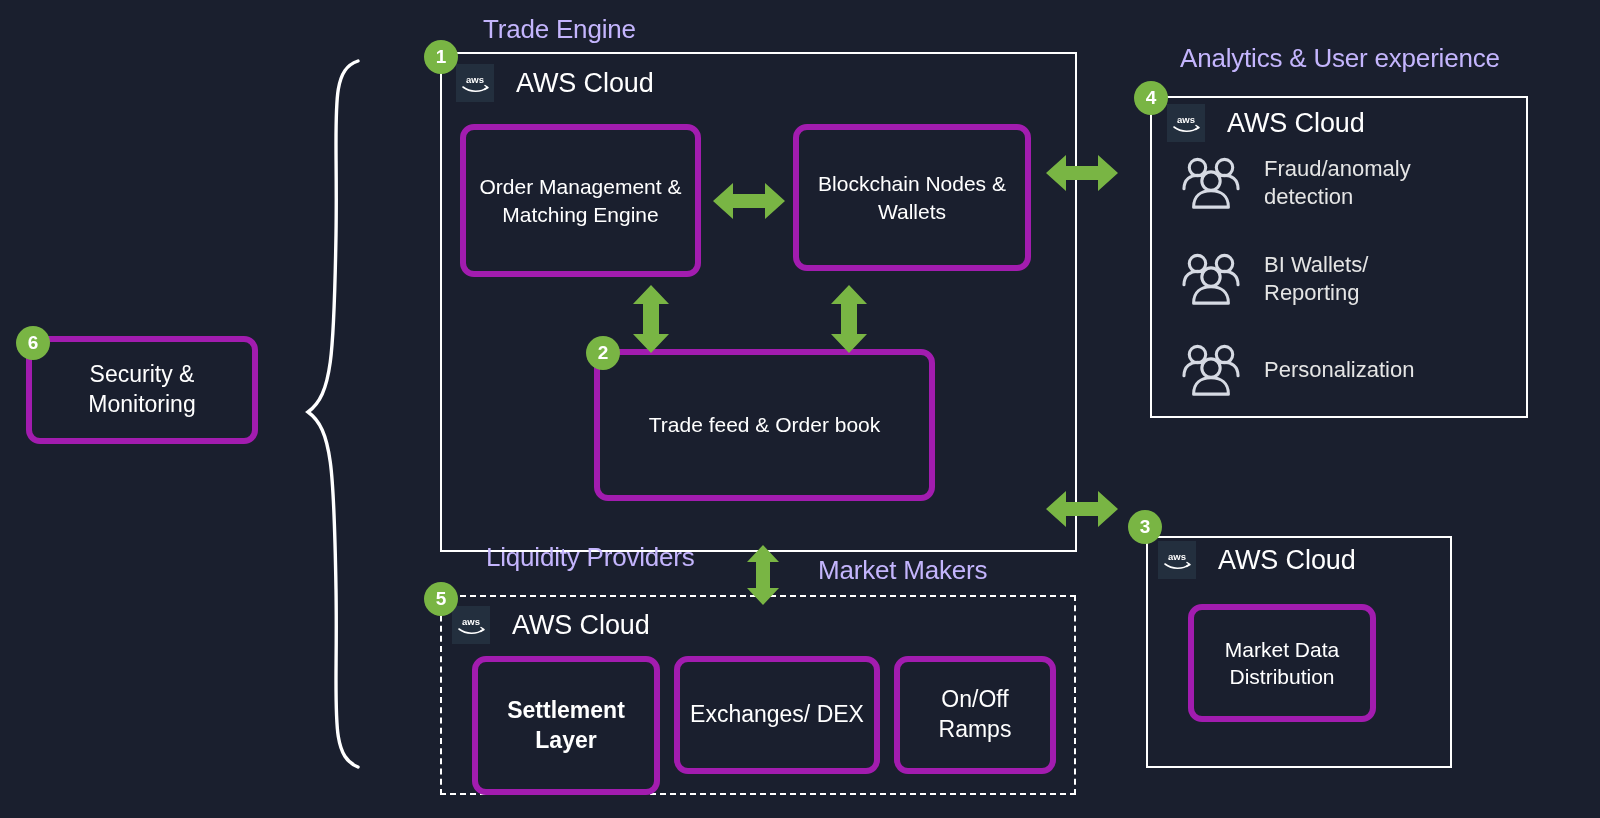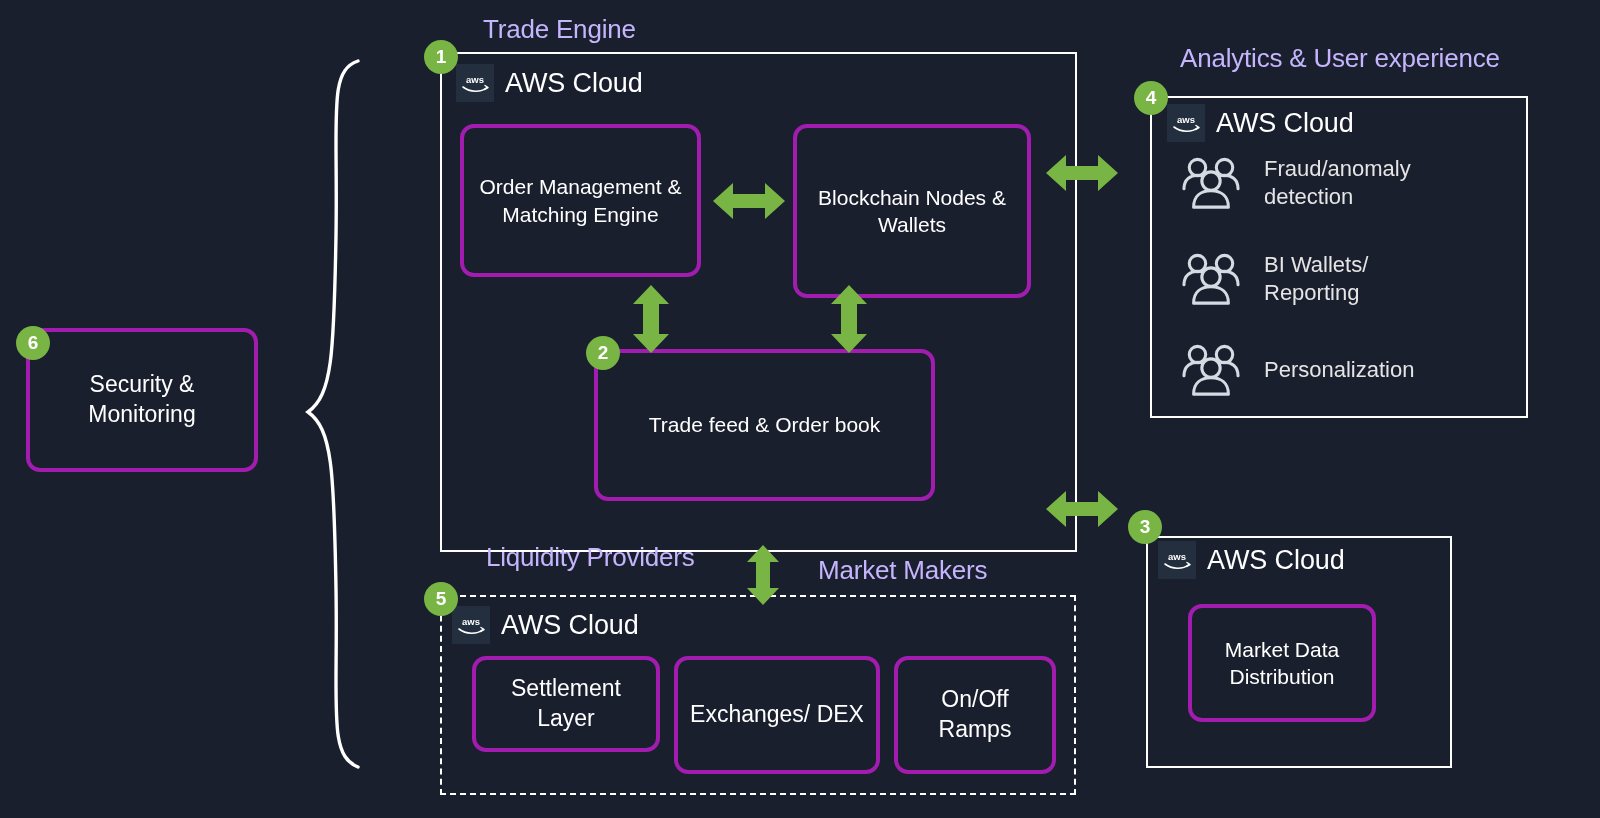--- a/index.html
+++ b/index.html
@@ -36,21 +36,21 @@
   .group-box.dashed {
     border-style: dashed;
     border-width: 2px;
   }
 
   
   .aws-label {
     position: absolute;
     display: flex;
     align-items: center;
-    gap: 11px;
+    gap: 22px;
   }
   .aws-mark {
     width: 38px;
     height: 38px;
     background: #232f3e;
     display: flex;
     align-items: center;
     justify-content: center;
     flex: none;
   }
@@ -58,21 +58,21 @@
   .aws-text {
     color: #ffffff;
     font-size: 27px;
     white-space: nowrap;
     letter-spacing: -0.1px;
   }
 
   
   .rbox {
     position: absolute;
-    border: 4px solid #a21caf;
+    border: 6px solid #a21caf;
     border-radius: 14px;
     box-sizing: border-box;
     display: flex;
     align-items: center;
     justify-content: center;
     text-align: center;
     color: #ffffff;
     line-height: 1.3;
     padding: 6px 10px;
   }
@@ -114,21 +114,21 @@
   .people-icon { width: 62px; height: 56px; flex: none; }
 
   
   .brace { position: absolute; }
 </style>
 </head>
 <body>
 
 <div id="canvas">
 
-  <div class="rbox f24" style="left:26px; top:328px; width:232px; height:144px;">
+  <div class="rbox f24" style="left:26px; top:336px; width:232px; height:108px;">
     <span>Security &amp; Monitoring</span>
   </div>
   <div class="badge" style="left:16px; top:326px;">6</div>
 
   <svg class="brace" width="70" height="720" style="left:298px; top:55px;" viewBox="0 0 70 720">
     <path d="M 60 6 C 30 16, 40 60, 38 180 C 36 300, 34 340, 10 357
              C 34 374, 36 414, 38 534 C 40 654, 30 700, 60 712" fill="none" stroke="#ffffff" stroke-width="3.4" stroke-linecap="round"></path>
   </svg>
 
   <div class="section-title" style="left:483px; top:14px;">Trade Engine</div>
@@ -145,21 +145,21 @@
         <path d="M50 27 L56 31 L49 35" stroke="#ffffff" stroke-width="3" fill="none" stroke-linecap="round" stroke-linejoin="round"></path>
       </svg>
     </span>
     <span class="aws-text">AWS Cloud</span>
   </div>
 
   <div class="rbox f22" style="left:460px; top:124px; width:241px; height:153px;">
     <span>Order Management &amp; Matching Engine</span>
   </div>
 
-  <div class="rbox f22" style="left:793px; top:124px; width:238px; height:174px;">
+  <div class="rbox f22" style="left:793px; top:124px; width:238px; height:147px;">
     <span>Blockchain Nodes &amp; Wallets</span>
   </div>
 
   <svg class="arrow" width="72" height="48" style="left:713px; top:177px;" viewBox="0 0 72 48">
     <path d="M0 24 L20 6 L20 17 L52 17 L52 6 L72 24 L52 42 L52 31 L20 31 L20 42 Z" fill="#79b544"></path>
   </svg>
 
   <div class="rbox f22" style="left:594px; top:349px; width:341px; height:152px;align-items:center;">
     <span>Trade feed &amp; Order book</span>
   </div>
@@ -270,21 +270,21 @@
     <span class="aws-mark">
       <svg width="30" height="22" viewBox="0 0 60 44">
         <text x="30" y="22" text-anchor="middle" fill="#ffffff" font-family="Liberation Sans, sans-serif" font-size="19" font-weight="700">aws</text>
         <path d="M6 30 C 20 41, 42 41, 54 31" stroke="#ffffff" stroke-width="3.2" fill="none" stroke-linecap="round"></path>
         <path d="M50 27 L56 31 L49 35" stroke="#ffffff" stroke-width="3" fill="none" stroke-linecap="round" stroke-linejoin="round"></path>
       </svg>
     </span>
     <span class="aws-text">AWS Cloud</span>
   </div>
 
-  <div class="rbox f24" style="left:472px; top:656px; width:188px; height:96px;">
+  <div class="rbox f24" style="left:472px; top:656px; width:188px; height:139px;font-weight:bold;">
     <span>Settlement Layer</span>
   </div>
 
   <div class="rbox f24" style="left:674px; top:656px; width:206px; height:118px;">
     <span>Exchanges/ DEX</span>
   </div>
 
   <div class="rbox f24" style="left:894px; top:656px; width:162px; height:118px;">
     <span>On/Off Ramps</span>
   </div>

